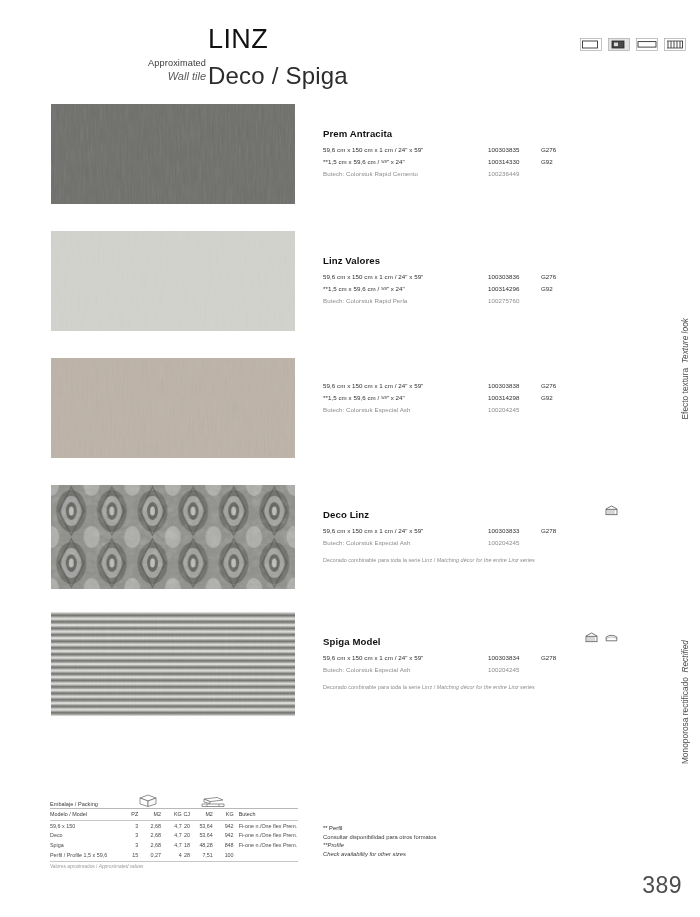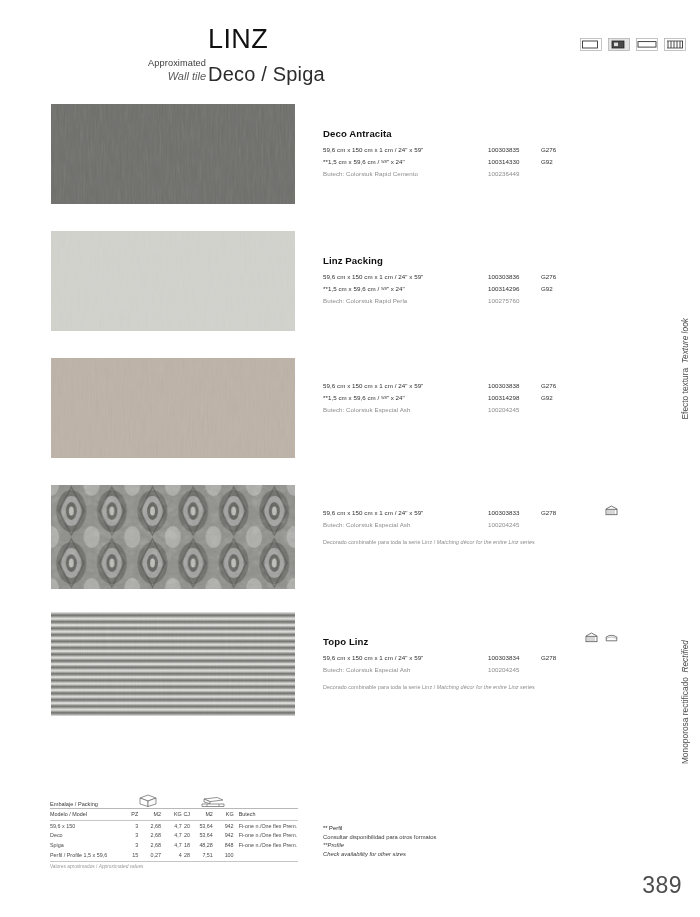--- a/index.html
+++ b/index.html
@@ -45,21 +45,21 @@
   }
   .brand-title {
     font-size: 27px;
     font-weight: 300;
     letter-spacing: .4px;
     color: #111;
     line-height: 1;
     margin: 0;
   }
   .brand-subtitle {
-    font-size: 20px;
+    font-size: 24px;
     font-weight: 300;
     color: #2c2c2c;
     line-height: 1;
     margin-top: 11px;
     letter-spacing: .2px;
   }
 
   
   .header-icons {
     position: absolute;
@@ -274,21 +274,21 @@
                 <feFuncA type="linear" slope="0.30"></feFuncA>
               </feComponentTransfer>
           </filter>
         </defs>
         <rect width="244" height="100" fill="#6e6e6b"></rect>
         <rect width="244" height="100" filter="url(#tex1)" opacity="0.75"></rect>
         <rect width="244" height="100" fill="#6e6e6b" opacity="0.35"></rect>
       </svg>
     </div>
     <div class="info">
-      <div class="p-name">Deco Antracita</div>
+      <div class="p-name">Prem Antracita</div>
       <div class="spec-line">
         <span class="desc">59,6 cm x 150 cm x 1 cm / 24" x 59"</span>
         <span class="code">100303835</span>
         <span class="grade">G276</span>
       </div>
       <div class="spec-line">
         <span class="desc"><span>**1,5 cm x 59,6 cm / </span><span class="frac">5/8</span><span>" x 24"</span></span>
         <span class="code">100314330</span>
         <span class="grade">G92</span>
       </div>
@@ -310,21 +310,21 @@
                 <feFuncA type="linear" slope="0.22"></feFuncA>
               </feComponentTransfer>
           </filter>
         </defs>
         <rect width="244" height="100" fill="#d3d3ce"></rect>
         <rect width="244" height="100" filter="url(#tex2)" opacity="0.6"></rect>
         <rect width="244" height="100" fill="#d3d3ce" opacity="0.40"></rect>
       </svg>
     </div>
     <div class="info">
-      <div class="p-name">Linz Packing</div>
+      <div class="p-name">Linz Valores</div>
       <div class="spec-line">
         <span class="desc">59,6 cm x 150 cm x 1 cm / 24" x 59"</span>
         <span class="code">100303836</span>
         <span class="grade">G276</span>
       </div>
       <div class="spec-line">
         <span class="desc"><span>**1,5 cm x 59,6 cm / </span><span class="frac">5/8</span><span>" x 24"</span></span>
         <span class="code">100314296</span>
         <span class="grade">G92</span>
       </div>
@@ -394,20 +394,21 @@
             <ellipse cx="0" cy="52" rx="8" ry="11" fill="#c2c2bf" opacity="0.55"></ellipse>
             <ellipse cx="40.6" cy="52" rx="8" ry="11" fill="#c2c2bf" opacity="0.55"></ellipse>
             <path d="M20.3 2 L33 26 L20.3 50 L8 26 Z" fill="none" stroke="#4f4f4c" stroke-width="1.6" opacity="0.55"></path>
           </pattern>
         </defs>
         <rect width="244" height="104" fill="url(#damask)"></rect>
         <rect width="244" height="104" filter="url(#tex4)" opacity="0.30" style="mix-blend-mode:overlay"></rect>
       </svg>
     </div>
     <div class="info">
+      <div class="p-name">Deco Linz</div>
       <div class="spec-line">
         <span class="desc">59,6 cm x 150 cm x 1 cm / 24" x 59"</span>
         <span class="code">100303833</span>
         <span class="grade">G278</span>
       </div>
       <div class="spec-line butech">
         <span class="desc">Butech: Colorstuk Especial Ash</span>
         <span class="code">100204245</span>
       </div>
       <div class="note-line">
@@ -448,21 +449,21 @@
             <feComponentTransfer>
                 <feFuncA type="linear" slope="0.18"></feFuncA>
               </feComponentTransfer>
           </filter>
         </defs>
         <rect width="244" height="104" fill="url(#spigapat)"></rect>
         <rect width="244" height="104" filter="url(#tex5)" opacity="0.55"></rect>
       </svg>
     </div>
     <div class="info">
-      <div class="p-name">Topo Linz</div>
+      <div class="p-name">Spiga Model</div>
       <div class="spec-line">
         <span class="desc">59,6 cm x 150 cm x 1 cm / 24" x 59"</span>
         <span class="code">100303834</span>
         <span class="grade">G278</span>
       </div>
       <div class="spec-line butech">
         <span class="desc">Butech: Colorstuk Especial Ash</span>
         <span class="code">100204245</span>
       </div>
       <div class="note-line">

